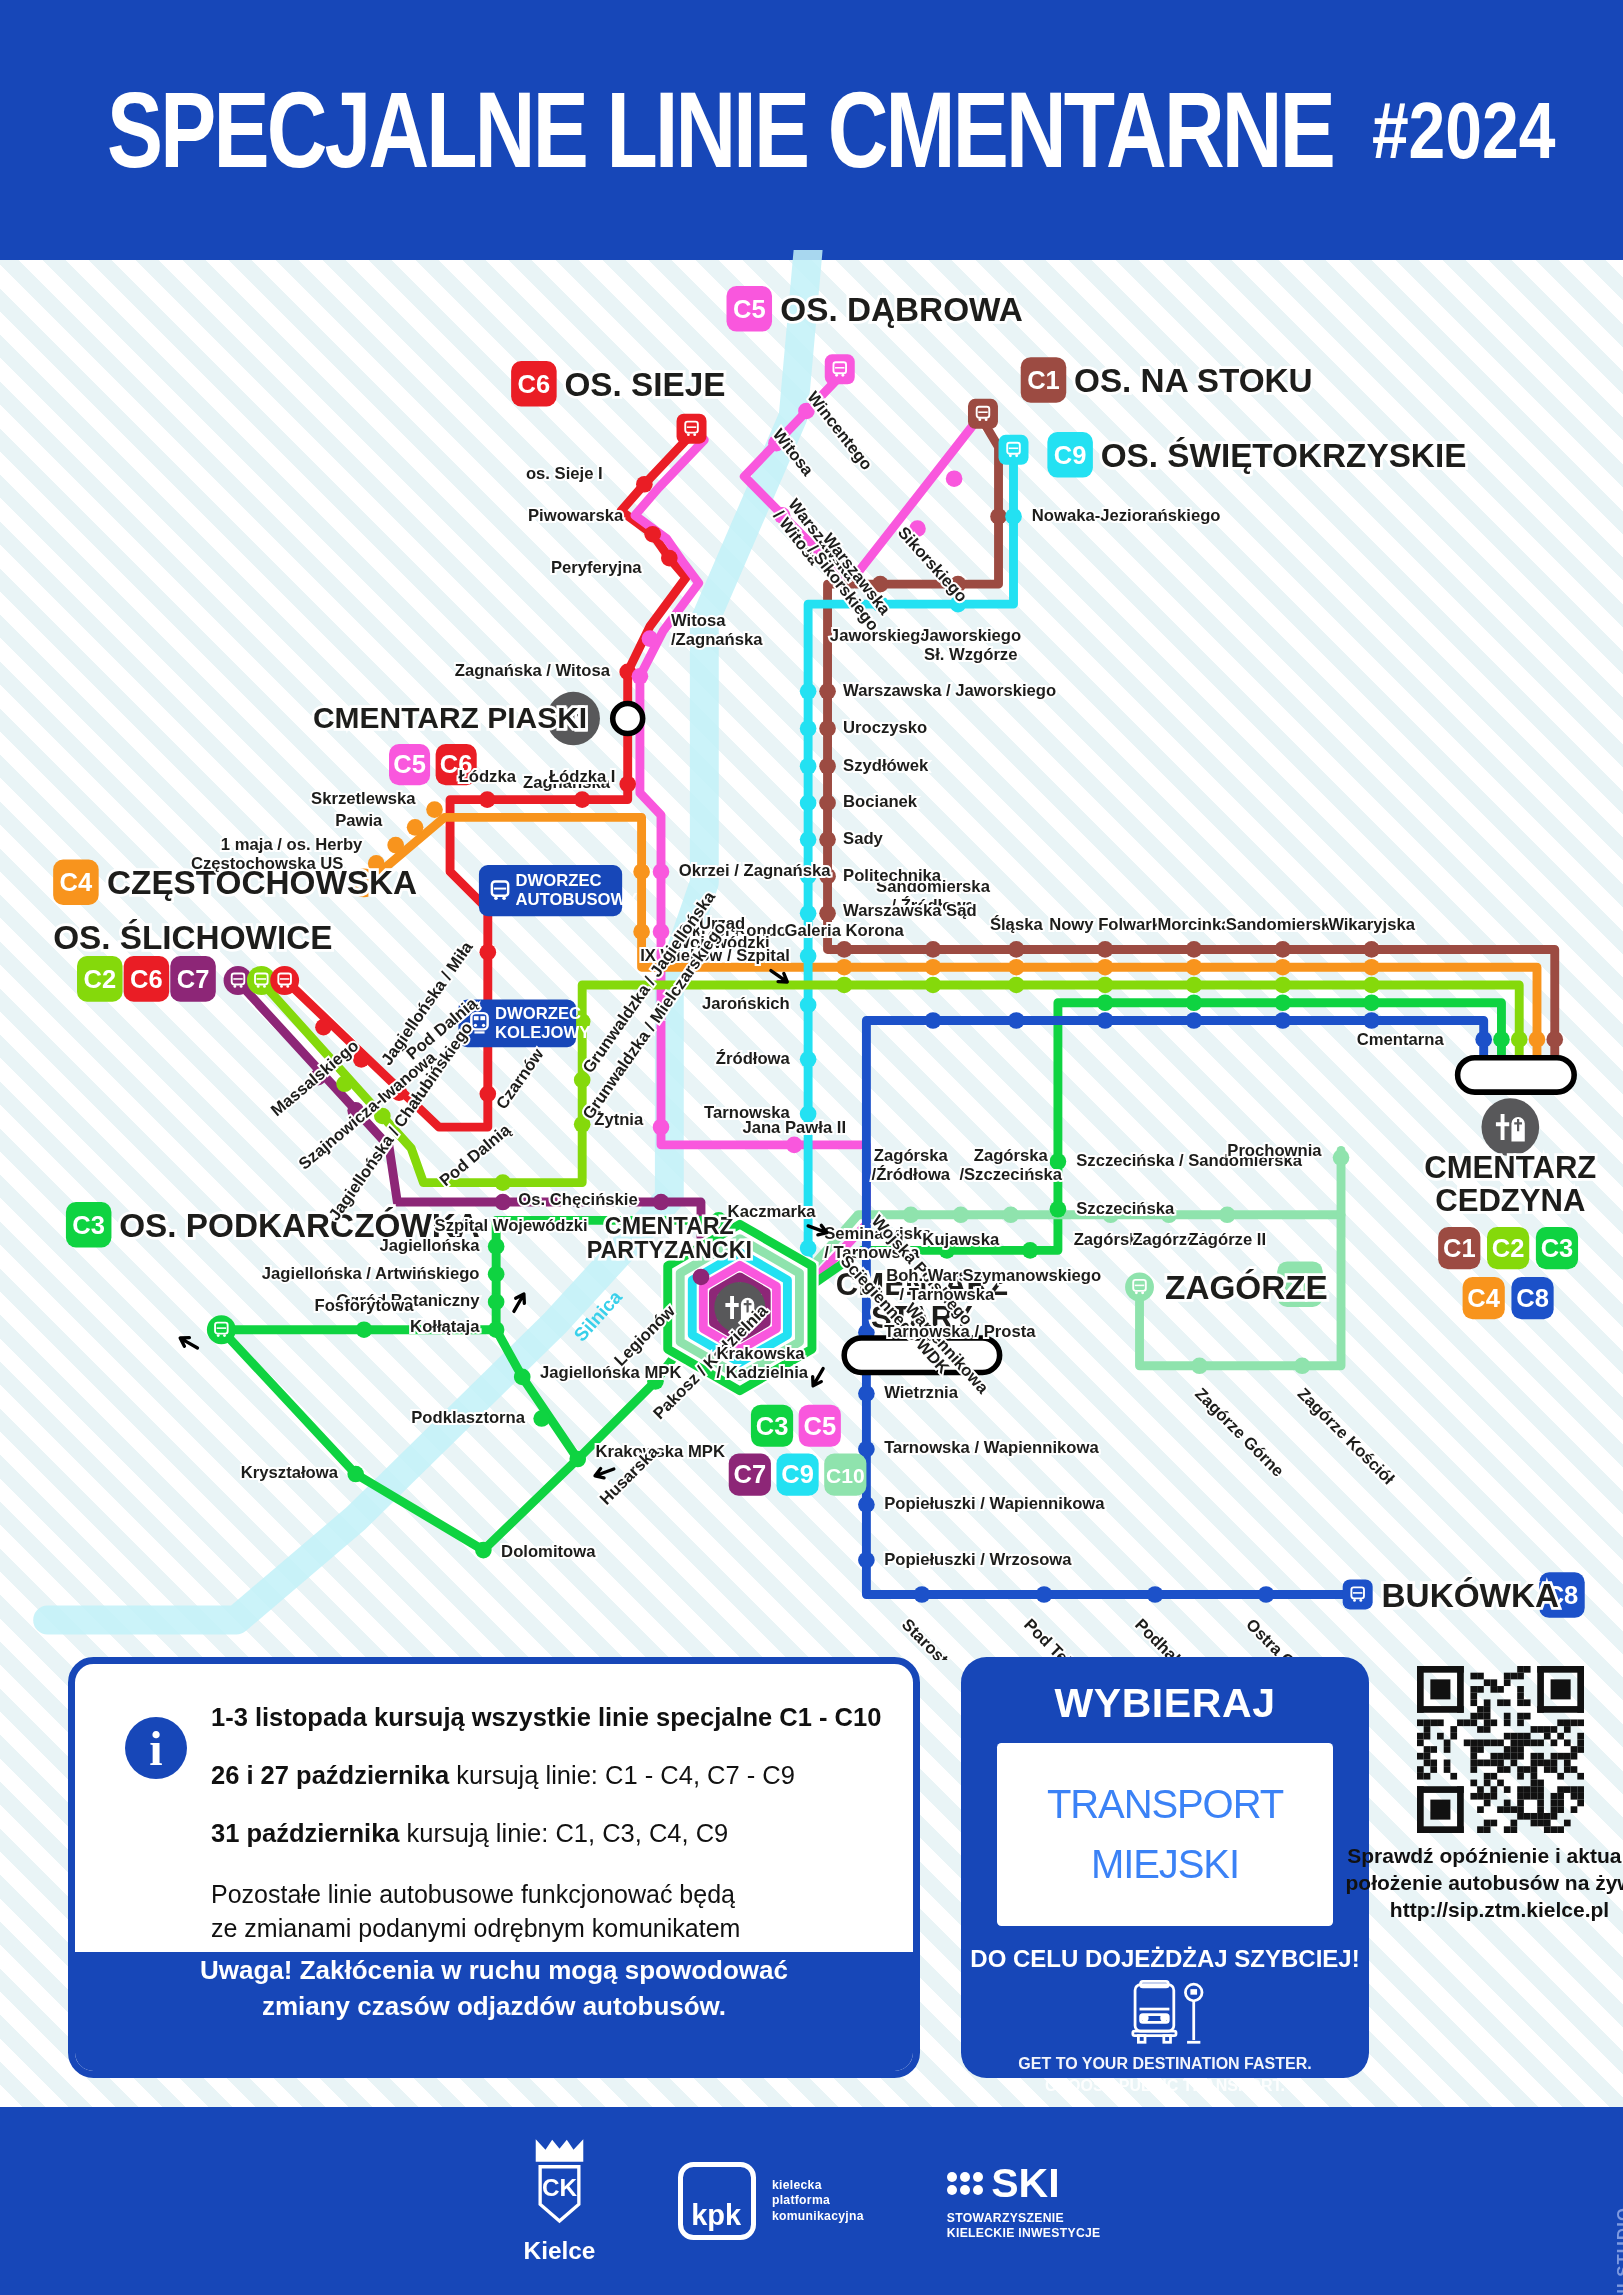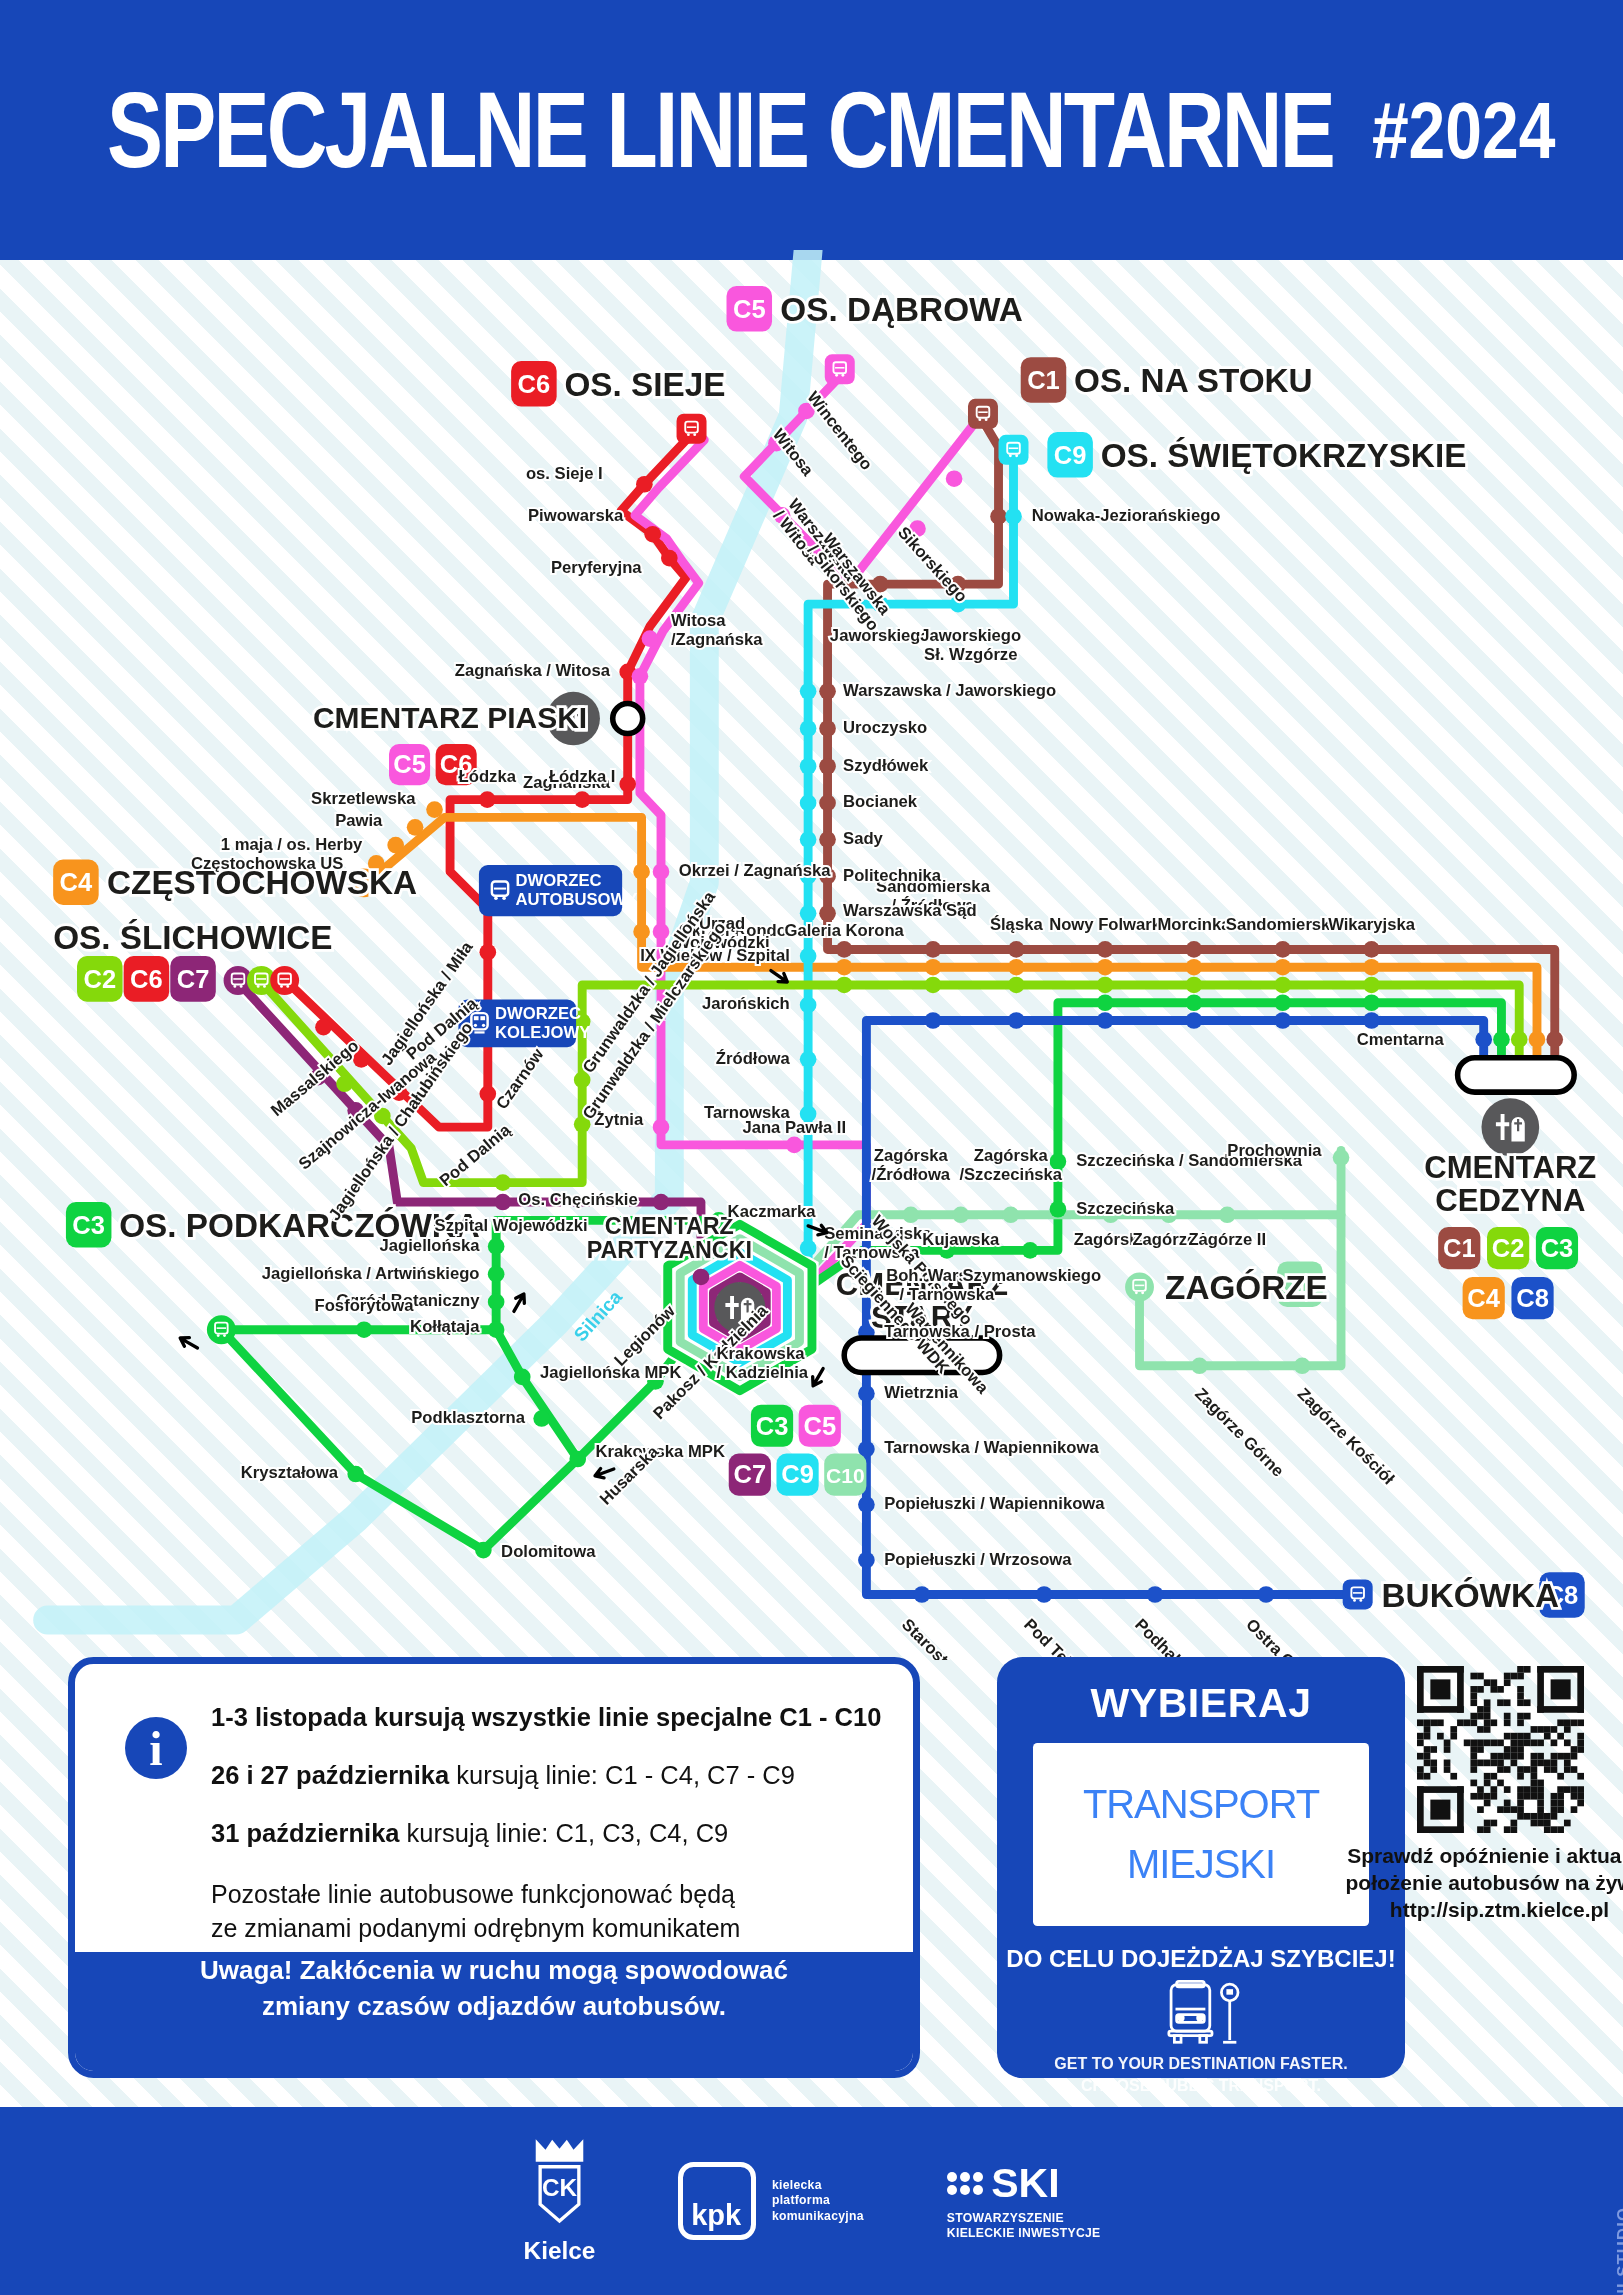--- a/index.html
+++ b/index.html
@@ -21,21 +21,21 @@
   .info .iic{position:absolute;left:50px;top:53px;width:62px;height:62px;border-radius:31px;
         background:#1747b8;color:#fff;font-size:48px;font-weight:900;font-family:"Liberation Serif",serif;
         display:flex;align-items:center;justify-content:center;}
   .info .txt{position:absolute;left:136px;top:39px;width:683px;color:#111;}
   .il{font-size:25.5px;margin-bottom:29px;color:#111;}
   .il b{font-weight:800;}
   .ip{font-size:25px;line-height:34px;color:#111;}
   .info .warn{position:absolute;left:0;right:0;bottom:0;height:119px;background:#1747b8;color:#fff;
         display:flex;flex-direction:column;align-items:center;
         font-size:26px;font-weight:800;line-height:36px;text-align:center;}
-  .tbox{left:961px;top:1657px;width:408px;height:421px;background:#1747b8;color:#fff;text-align:center;margin-left:36px;}
+  .tbox{left:961px;top:1657px;width:408px;height:421px;background:#1747b8;color:#fff;text-align:center;}
   .tbox .w1{font-size:41px;font-weight:800;margin-top:23px;letter-spacing:0.6px;}
   .tbox .inner{margin:15.5px auto 0;width:336px;height:183px;background:#fff;border-radius:4.4px;
         display:flex;flex-direction:column;align-items:center;justify-content:center;}
   .tbox .inner div{color:#3b82f6;font-size:40px;font-weight:400;line-height:60px;letter-spacing:-1.1px;}
   .tbox .tag2{font-size:24px;font-weight:800;margin-top:19px;}
   .tbox .icons{margin-top:7.8px;height:67px;display:flex;justify-content:center;gap:22px;}
   .tbox .en{font-size:16px;font-weight:700;line-height:22px;opacity:.95;margin-top:5.6px;}
   .qrc{position:absolute;left:1417px;top:1666px;width:167px;height:167px;}
   .qrcap{position:absolute;left:1344px;top:1842px;width:311px;text-align:center;color:#111;
          font-size:21px;font-weight:700;line-height:27px;}

